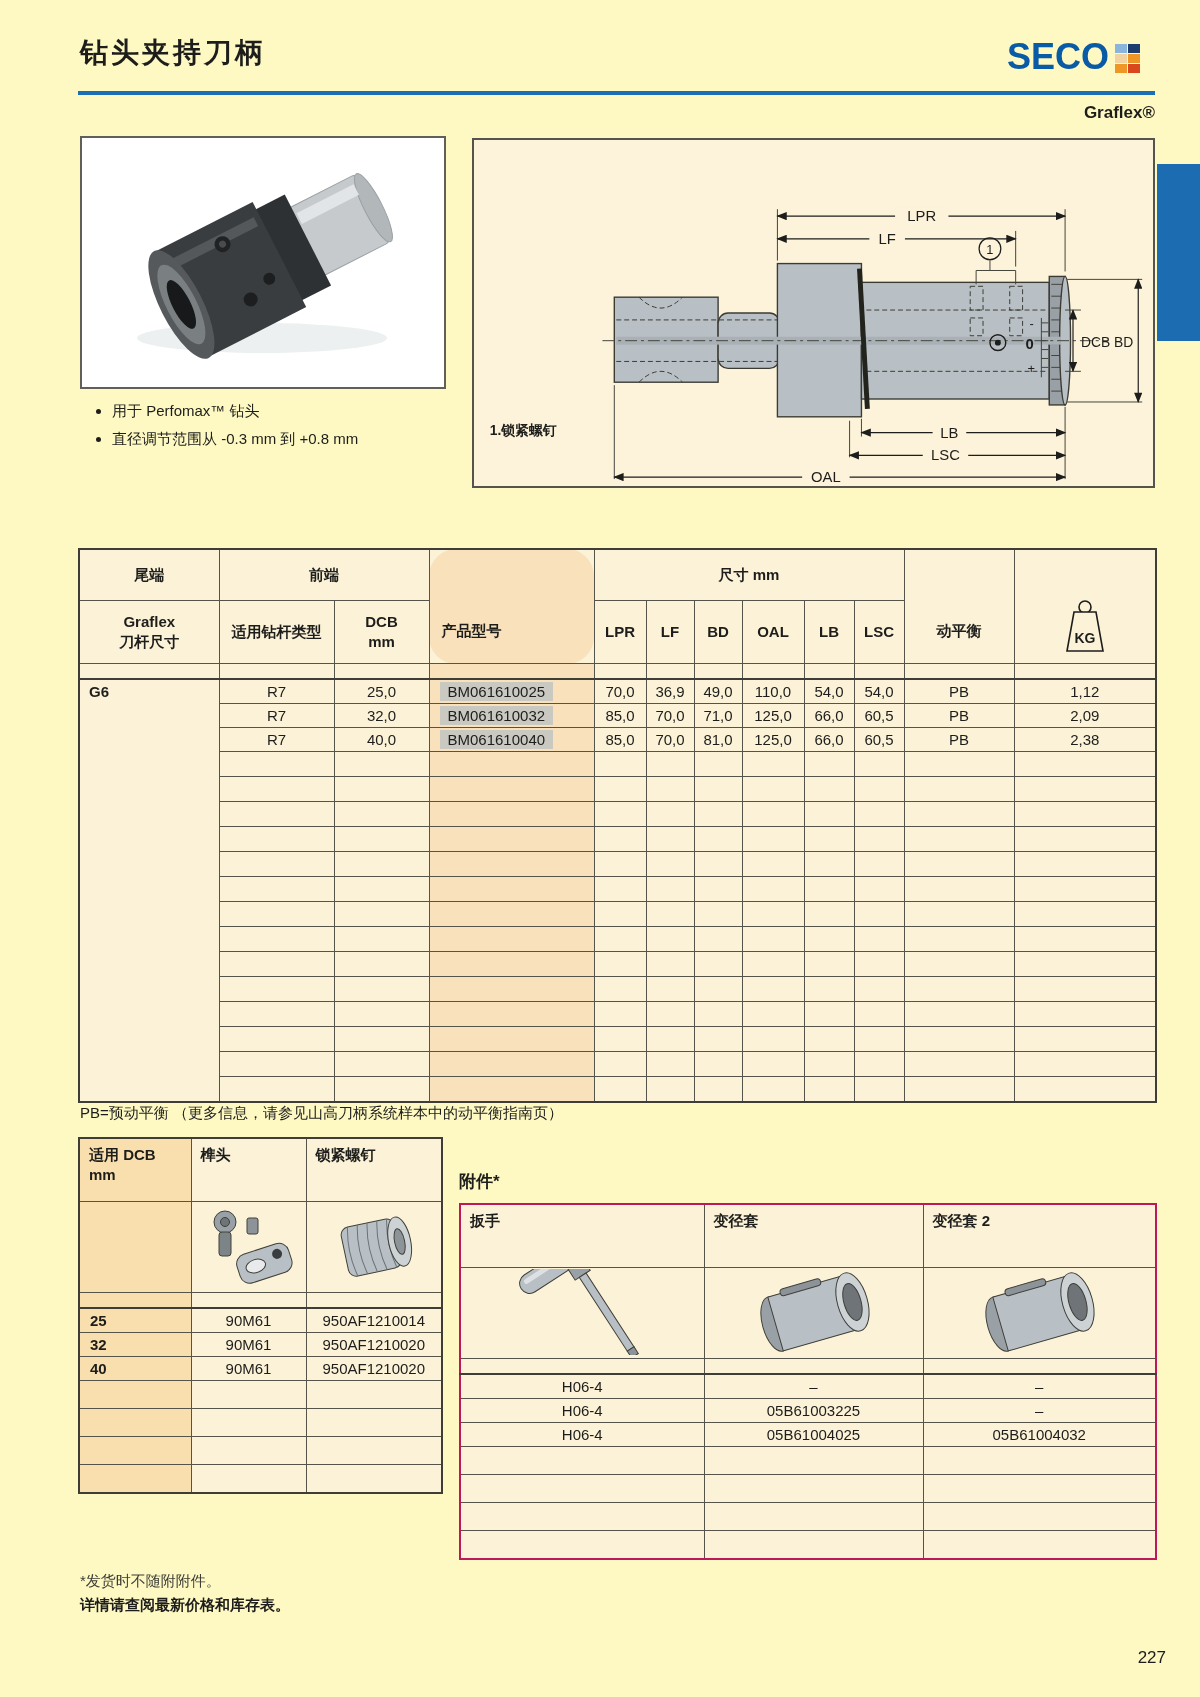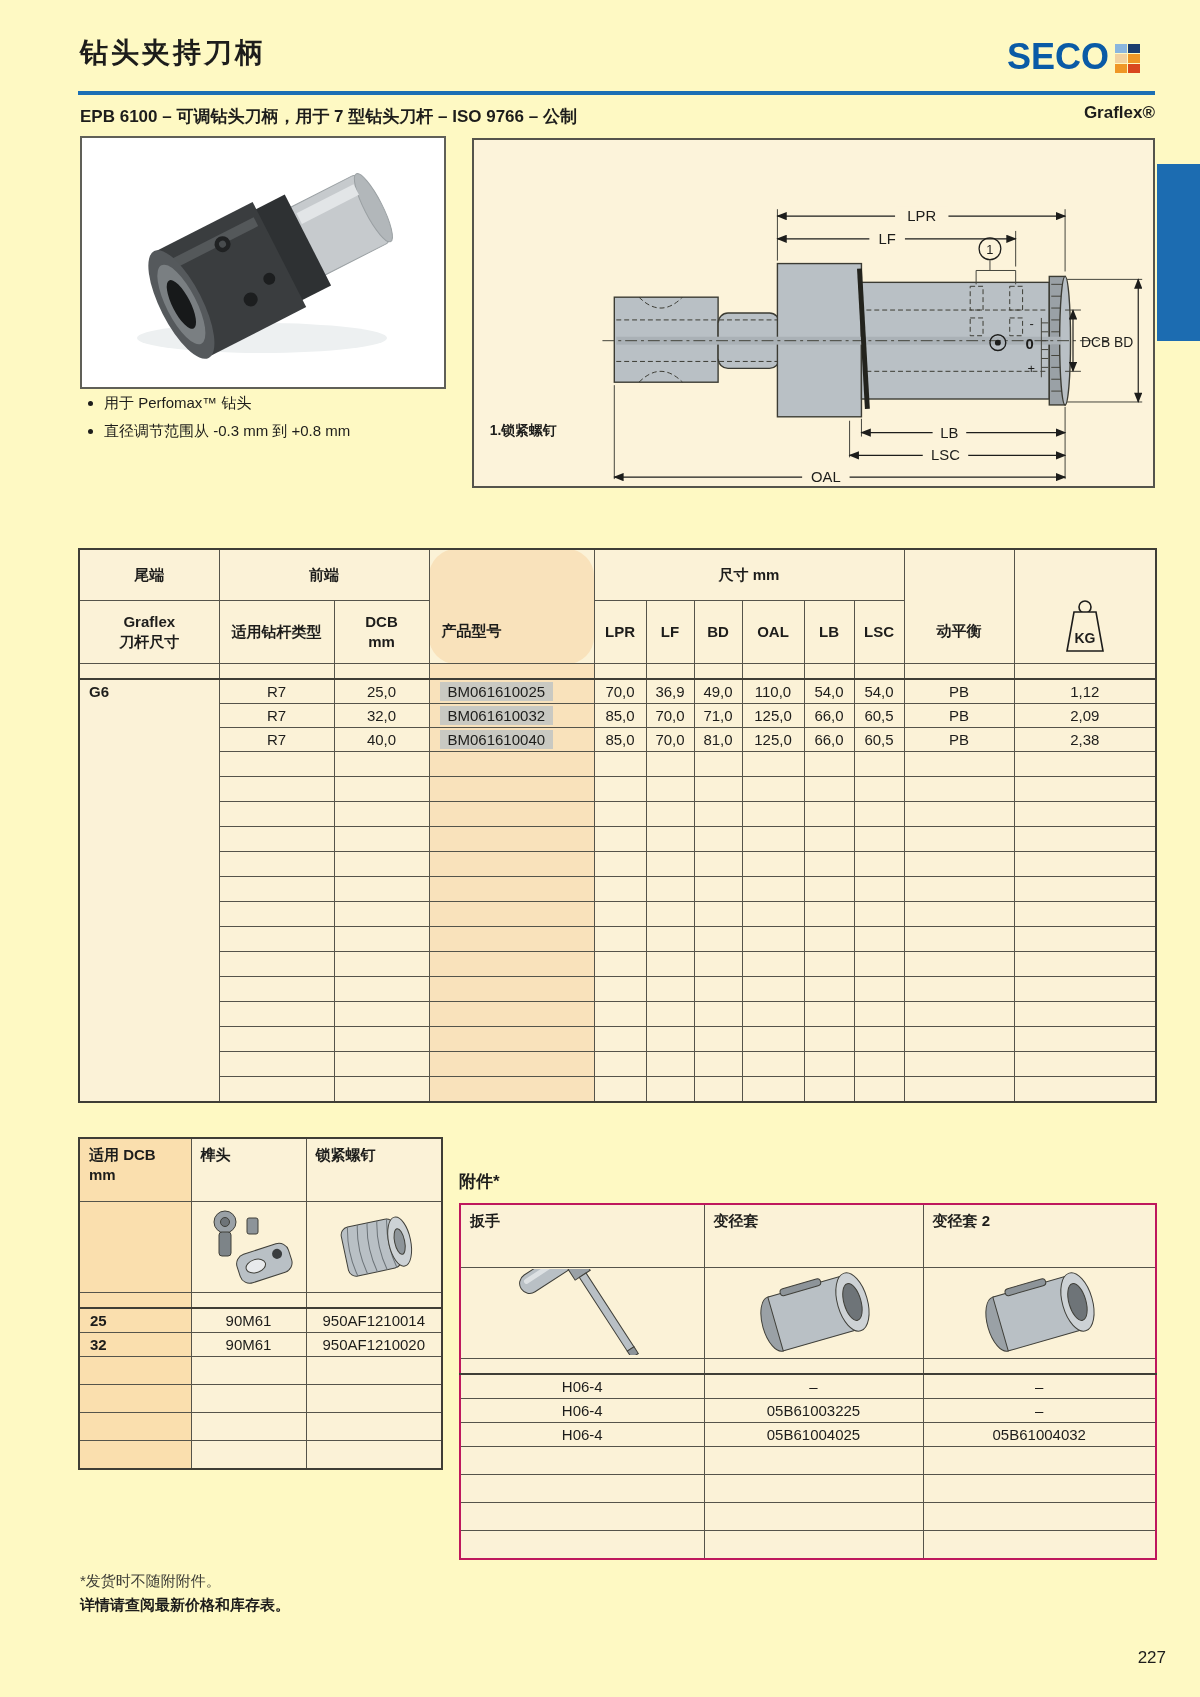--- a/index.html
+++ b/index.html
@@ -12,21 +12,21 @@
   .seco-text{font-size:36px;font-weight:800;color:#0a5ba6;letter-spacing:0px;line-height:30px;}
   .seco-squares{display:grid;grid-template-columns:12px 12px;grid-auto-rows:9px;gap:1px;margin-left:6px;margin-top:2px;}
   .seco-squares i{display:block;}
   .sq1{background:#8ab6de}.sq2{background:#1c3e6e}.sq3{background:#f2d2a0}
   .sq4{background:#ef9726}.sq5{background:#ef9726}.sq6{background:#d9471f}
   .blue-rule{position:absolute;left:78px;top:91px;width:1077px;height:4px;background:#1b6fb4;}
   .subtitle{position:absolute;left:80px;top:105px;font-size:17px;font-weight:bold;}
   .series{position:absolute;top:103px;right:45px;font-size:17px;font-weight:bold;}
 
   .photo-box{position:absolute;left:80px;top:136px;width:362px;height:249px;background:#fff;border:2px solid #606058;}
-  .features{position:absolute;left:84px;top:390px;margin:4px;padding-left:16px;}
+  .features{position:absolute;left:84px;top:390px;margin:12px;padding-left:16px;}
   .features li{font-size:15px;margin-bottom:9px;list-style:disc;}
 
   .diagram-panel{position:absolute;left:472px;top:138px;width:679px;height:346px;background:#fcf3da;border:2px solid #55544c;}
   .blue-tab{position:absolute;left:1157px;top:164px;width:43px;height:177px;background:#1c6cb1;}
 
   table{border-collapse:collapse;table-layout:fixed;background:#fbf2d7;}
   td{border:1px solid #55544a;font-size:15px;text-align:center;padding:0;white-space:nowrap;overflow:hidden;}
   table.main{position:absolute;left:78px;top:548px;width:1077px;border:2px solid #3f3e36;}
   .oc{background:#f9e2bb;}
   .oc2{background:#fadfae;}
@@ -80,21 +80,20 @@
       <i class="sq1"></i>
         <i class="sq2"></i>
         <i class="sq3"></i>
         <i class="sq4"></i>
         <i class="sq5"></i>
         <i class="sq6"></i>
     </span>
   </div>
 
   <div class="blue-rule"></div>
-  <div class="subtitle">EPB 6100 – 可调钻头刀柄，用于 7 型钻头刀杆 – ISO 9766 – 公制</div>
   <div class="series">Graflex®</div>
 
   <div class="photo-box">
     <svg width="358" height="245" viewBox="0 0 358 245">
       <ellipse cx="180" cy="200" rx="125" ry="15" fill="#edf0f1"></ellipse>
       <g transform="rotate(-27 180 122)">
         <rect x="225" y="88" width="78" height="76" rx="5" fill="#c6cacd" stroke="#9aa0a3"></rect>
         <ellipse cx="303" cy="126" rx="9" ry="38" fill="#b2b7ba" stroke="#9aa0a3"></ellipse>
         <rect x="232" y="96" width="64" height="12" fill="#e2e5e7"></rect>
         <rect x="194" y="74" width="36" height="102" fill="#2e3133"></rect>
@@ -466,20 +465,21 @@
           <td></td>
         <td></td>
           <td></td>
           <td></td>
         <td></td>
           <td></td>
       </tr>
     </tbody>
   </table>
 
+  <div class="pb-note">PB=预动平衡 （更多信息，请参见山高刀柄系统样本中的动平衡指南页）</div>
 
   <div class="sec-title t-spares">备件</div>
   <div class="sec-title t-acc">附件*</div>
 
   <table class="spares">
     <colgroup>
         <col style="width:112px">
         <col style="width:115px">
         <col style="width:136px">
       </colgroup>
@@ -526,20 +526,25 @@
       <tr class="brow">
         <td class="oc2 dcbcell">25</td>
         <td>90M61</td>
         <td>950AF1210014</td>
       </tr>
       <tr class="brow">
         <td class="oc2 dcbcell">32</td>
         <td>90M61</td>
         <td>950AF1210020</td>
       </tr>
+      <tr class="brow">
+        <td class="oc2 dcbcell">40</td>
+        <td>90M61</td>
+        <td>950AF1210020</td>
+      </tr>
       <tr class="ber">
         <td class="oc2"></td>
           <td></td>
           <td></td>
       </tr>
         <tr class="ber">
         <td class="oc2"></td>
           <td></td>
           <td></td>
       </tr>

